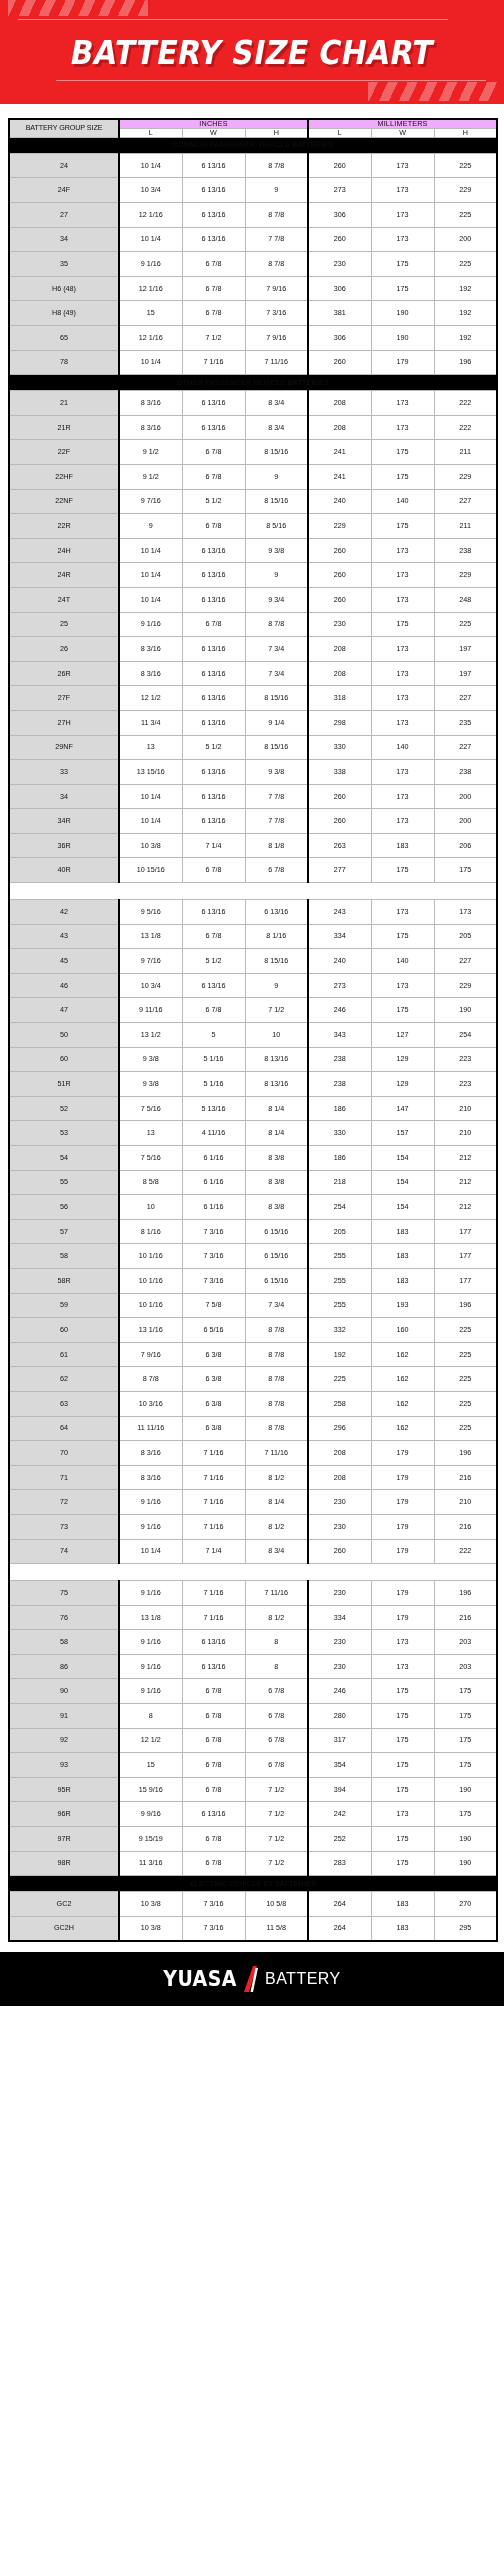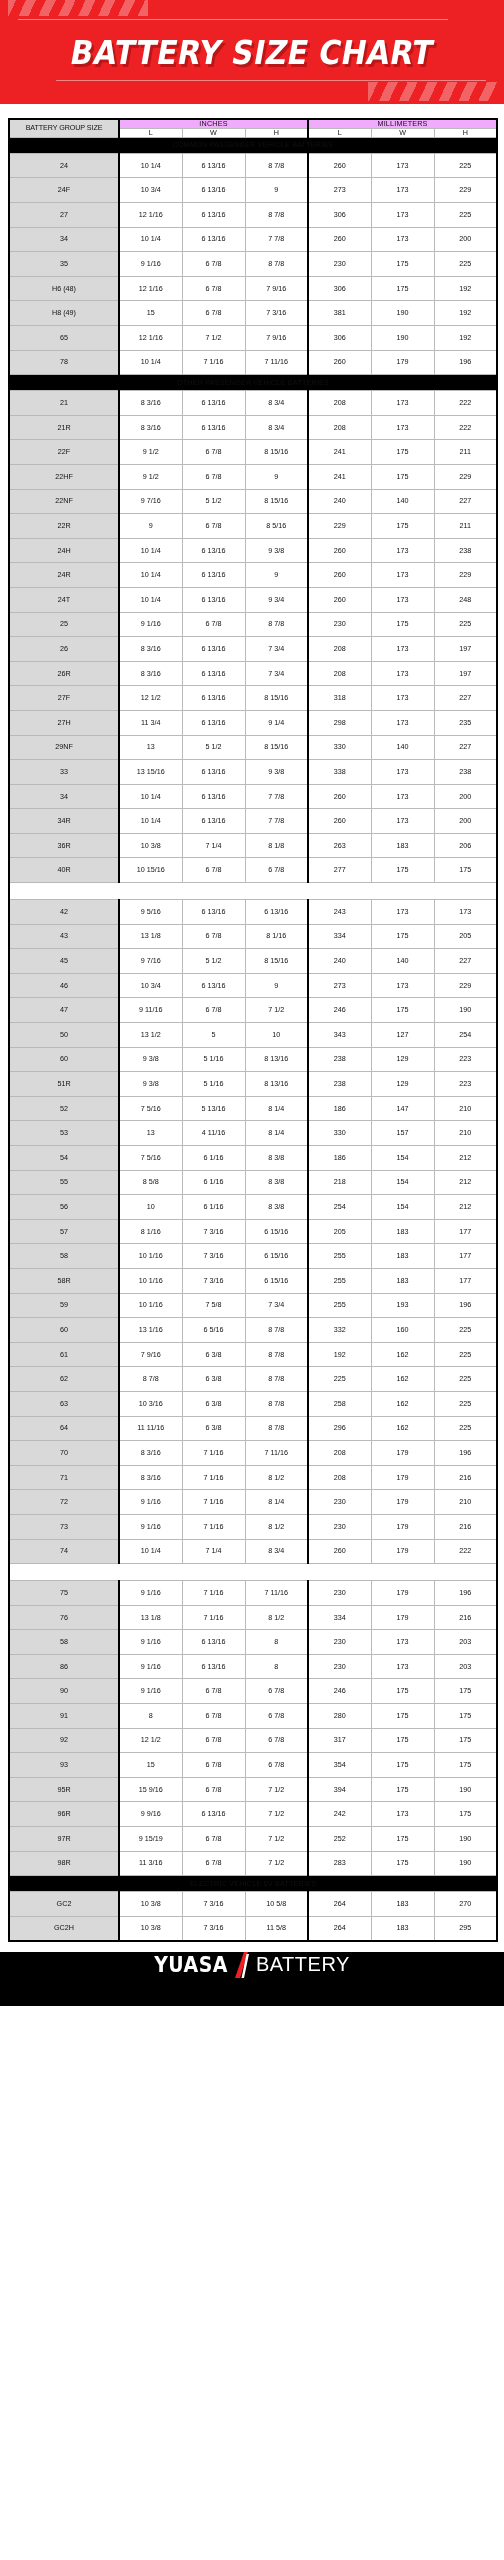--- a/index.html
+++ b/index.html
@@ -139,21 +139,21 @@
   
   col.c-grp { width: 110px; }
   col.c-d   { width: 63px; }
 
   
   .footer {
     width: 504px;
     height: 54px;
     background: #000000;
     display: flex;
-    align-items: flex-start;
+    align-items: center;
     justify-content: center;
     position: relative;
     margin-top: 6px;
   }
   .footer .brand {
     display: flex;
     align-items: center;
     gap: 6px;
   }
   .footer .yuasa {
@@ -161,21 +161,21 @@
     font-family: "DejaVu Sans", sans-serif;
     font-weight: bold;
     font-size: 21px;
     letter-spacing: 0.5px;
     font-stretch: condensed;
   }
   .footer .battery {
     color: #ffffff;
     font-family: "Liberation Sans", sans-serif;
     font-weight: normal;
-    font-size: 20px;
+    font-size: 16px;
     letter-spacing: 0.5px;
   }
   .footer .swoosh {
     position: relative;
     width: 14px; height: 26px;
     margin: 0 1px;
   }
   .footer .swoosh svg { display:block; }
 </style>
 </head>

